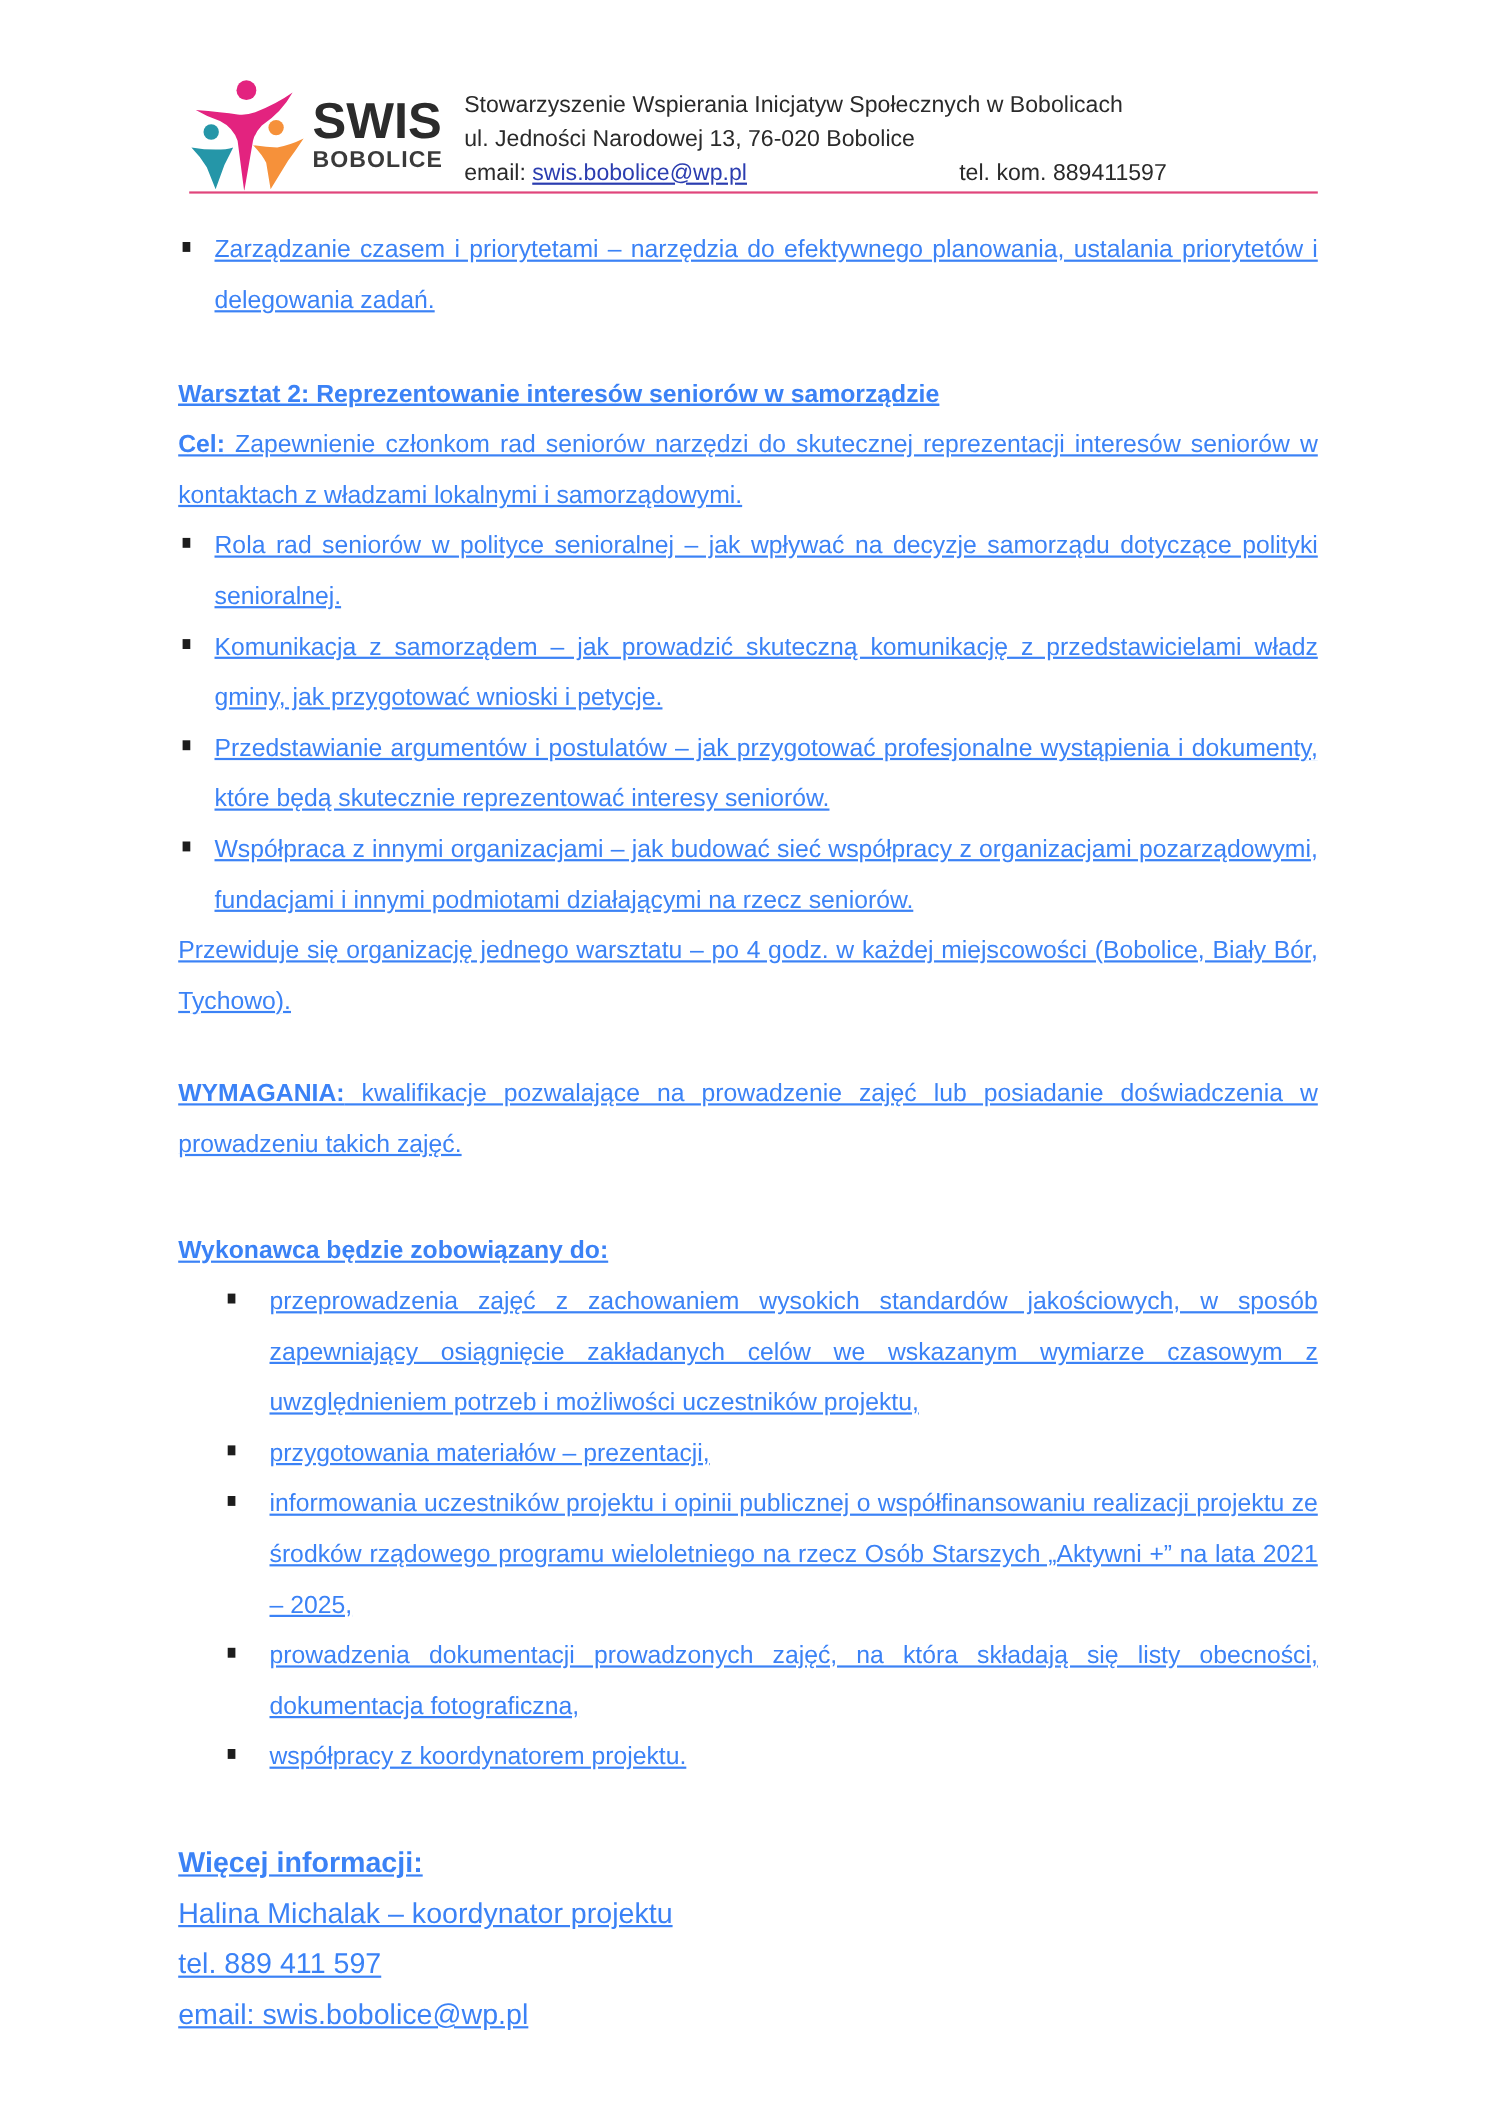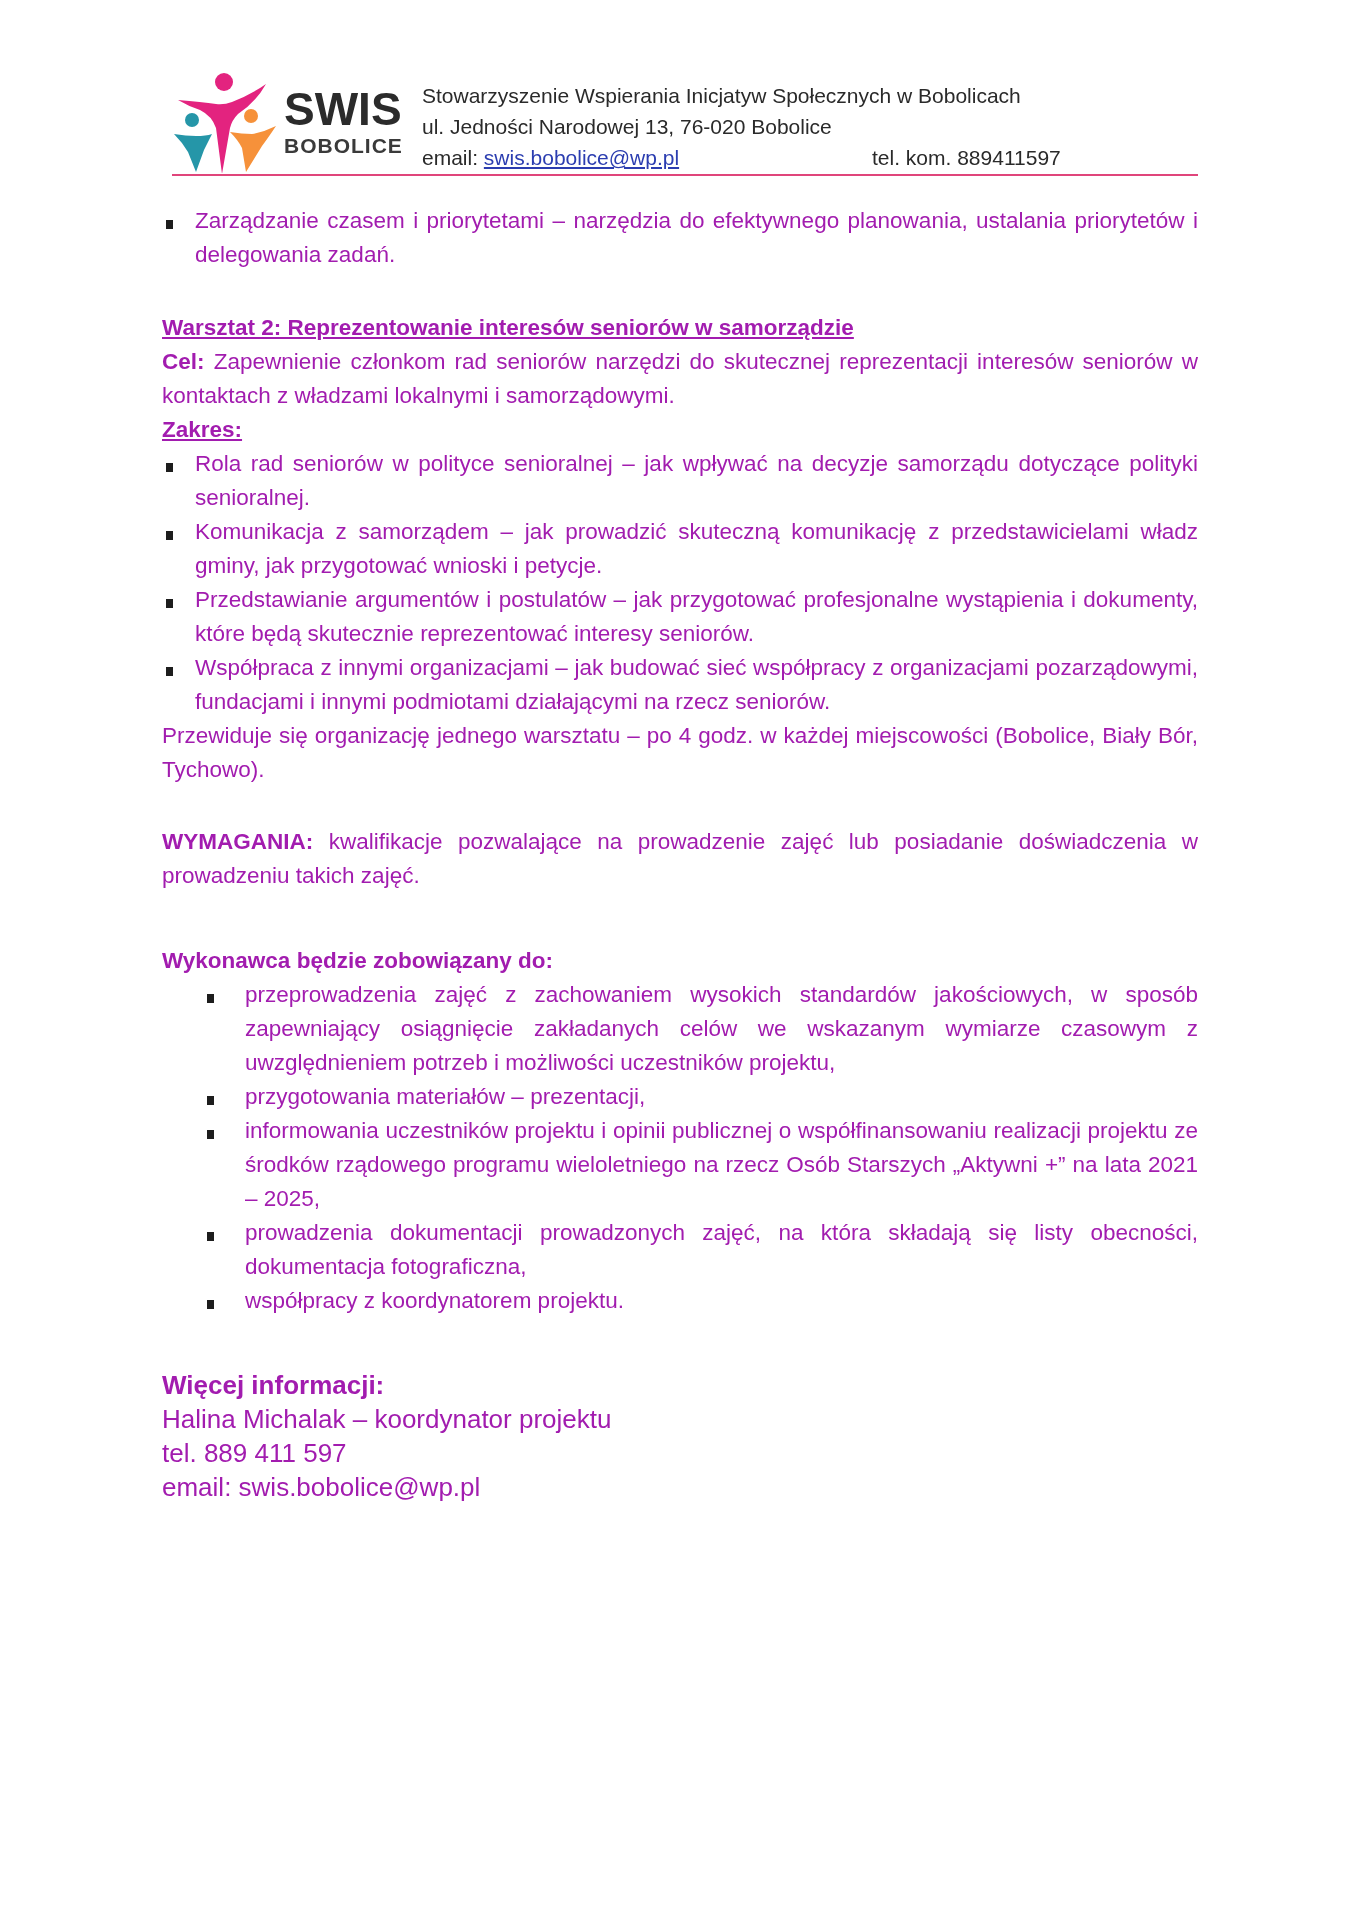--- a/index.html
+++ b/index.html
@@ -88,23 +88,24 @@
     background: #e0457b;
   }
 
   
   .content {
     position: absolute;
     left: 162px;
     top: 204px;
     width: 1036px;
     font-size: 22.5px;
-    line-height: 34px;
-    color: #a21caf;
-    font-family: "Liberation Sans", sans-serif;
+    line-height: 46px;
+    color: #3b82f6;
+    font-family: "Liberation Sans", sans-serif;
+    text-decoration: underline;
   }
   .p {
     margin: 0;
     text-align: justify;
   }
   .blank { height: 38.6px; }
   .bullet-item {
     position: relative;
     padding-left: 33px;
     text-align: justify;
@@ -166,21 +167,20 @@
 
     <div class="bullet-item">
       <span class="sq"></span>
       <span>Zarządzanie czasem i priorytetami – narzędzia do efektywnego planowania, ustalania priorytetów i delegowania zadań.</span>
     </div>
 
     <div class="blank"></div>
 
     <div class="heading-u">Warsztat 2: Reprezentowanie interesów seniorów w samorządzie</div>
     <p class="p"><span class="bold">Cel:</span><span> Zapewnienie członkom rad seniorów narzędzi do skutecznej reprezentacji interesów seniorów w kontaktach z władzami lokalnymi i samorządowymi.</span></p>
-    <div class="heading-u">Zakres:</div>
 
     <div class="bullet-item">
       <span class="sq"></span>
       <span>Rola rad seniorów w polityce senioralnej – jak wpływać na decyzje samorządu dotyczące polityki senioralnej.</span>
     </div>
     <div class="bullet-item">
       <span class="sq"></span>
       <span>Komunikacja z samorządem – jak prowadzić skuteczną komunikację z przedstawicielami władz gminy, jak przygotować wnioski i petycje.</span>
     </div>
     <div class="bullet-item">

